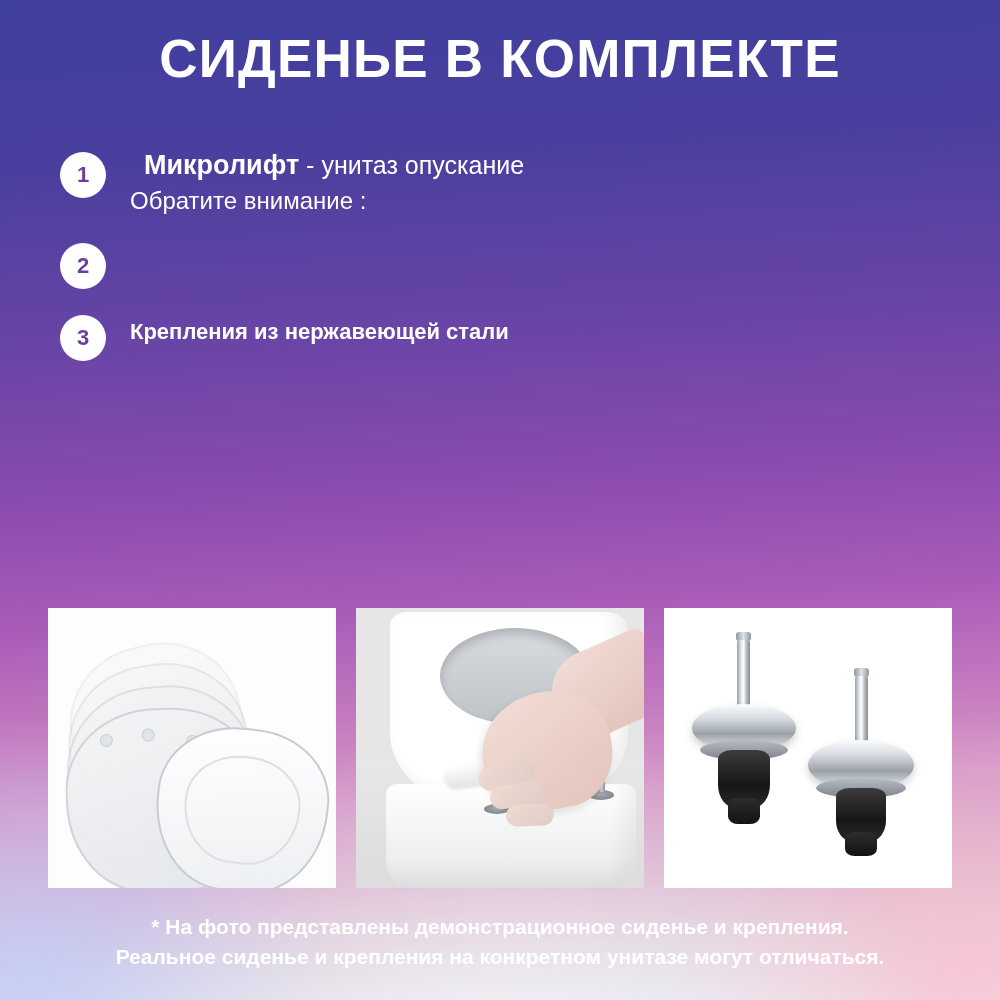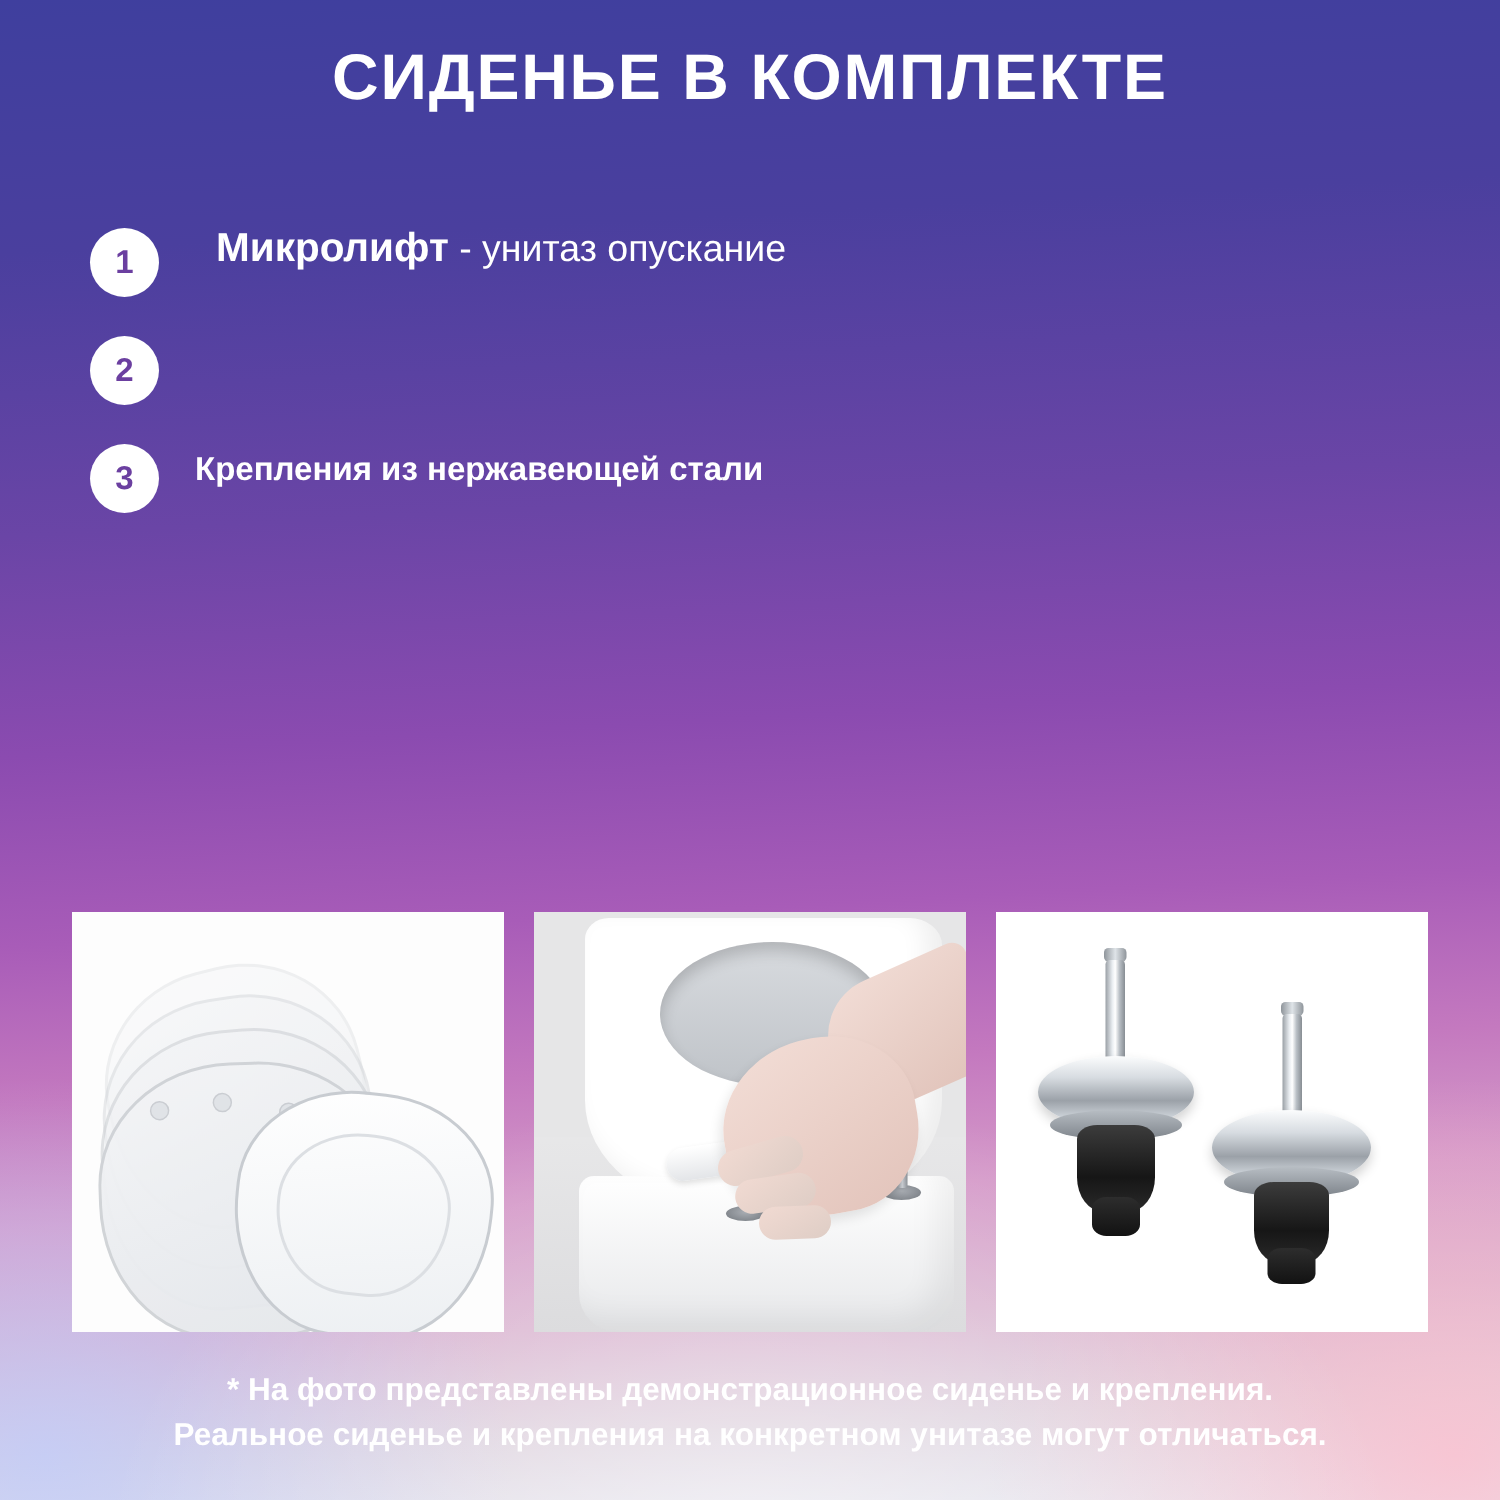--- a/index.html
+++ b/index.html
@@ -26,21 +26,21 @@
     overflow: hidden;
   }
 
   .title {
     position: absolute;
     top: 28px;
     left: 0;
     width: 1000px;
     text-align: center;
     color: #ffffff;
-    font-size: 43px;
+    font-size: 53px;
     font-weight: bold;
     letter-spacing: 1.2px;
     text-transform: uppercase;
   }
 
   .items {
     position: absolute;
     top: 148px;
     left: 60px;
     width: 900px;
@@ -272,20 +272,21 @@
   <div class="title">СИДЕНЬЕ В КОМПЛЕКТЕ</div>
 
   <div class="items">
 
     <div class="item item-1">
       <div class="badge">1</div>
       <div class="item-text">
         <div class="line-main">
           <b>Микролифт</b><span class="thin"> - унитаз опускание</span>
         </div>
+        <div class="line-sub">Обратите внимание :</div>
       </div>
     </div>
 
     <div class="item item-2">
       <div class="badge">2</div>
     </div>
 
     <div class="item item-3">
       <div class="badge">3</div>
       <div class="item-text">

